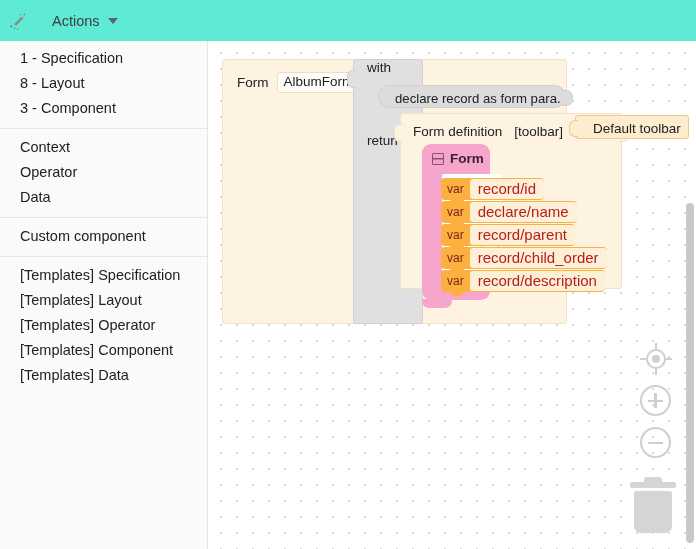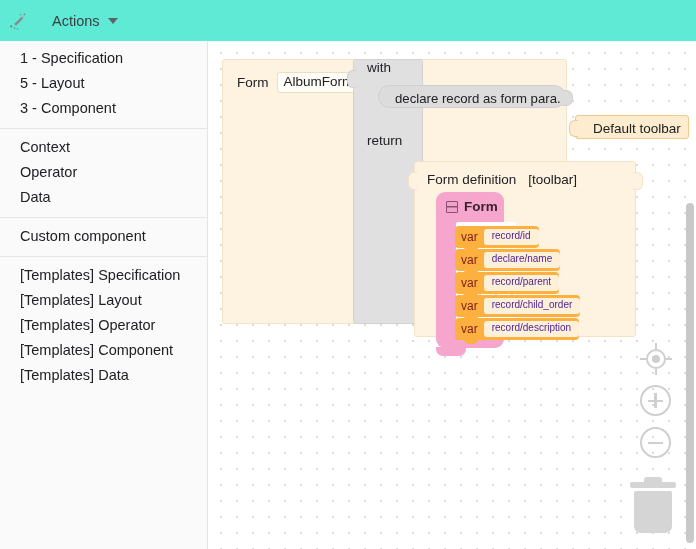--- a/index.html
+++ b/index.html
@@ -167,26 +167,25 @@
     right: -8px; top: 4px;
     width: 10px; height: 14px;
     background: #dcdcdc;
     border: 1px solid #cfcfcf;
     border-left: none;
     border-radius: 0 7px 7px 0;
   }
 
   
   .block-formdef {
-    left: 206px; top: 72px;
+    left: 192px; top: 72px;
     width: 222px; height: 176px;
     background: #fdf3e0;
     border: 1px solid #f2e3c8;
     border-radius: 3px;
-    margin-top: 48px;
   }
   .block-formdef .nub-left {
     position: absolute;
     left: -7px; top: 10px;
     width: 8px; height: 16px;
     background: #fdf3e0;
     border: 1px solid #f2e3c8;
     border-right: none;
     border-radius: 6px 0 0 6px;
   }
@@ -285,22 +284,22 @@
   .var-row .kw {
     font-size: 12px;
     color: #7f1d1d;
     margin-right: 6px;
     line-height: 1;
   }
   .var-row .chip {
     background: #fdf0d8;
     border-radius: 3px;
     padding: 2px 8px 3px 8px;
-    font-size: 10px;
-    color: #4c1d95;
+    font-size: 15px;
+    color: #b91c1c;
     line-height: 1.05;
     white-space: nowrap;
   }
   .var-row .notch {
     position: absolute;
     left: 9px; bottom: -4px;
     width: 14px; height: 5px;
     background: #fbb040;
     border-radius: 0 0 7px 7px;
   }
@@ -416,21 +415,21 @@
     <div class="actions-menu">
       <span>Actions</span>
       <span class="caret-down"></span>
     </div>
   </div>
 
   <div class="sidebar">
 
     <div class="menu-group" style="padding-top:5px;">
       <div class="menu-item">1 - Specification</div>
-      <div class="menu-item">5 - Layout</div>
+      <div class="menu-item">8 - Layout</div>
       <div class="menu-item">3 - Component</div>
     </div>
 
     <div class="menu-sep"></div>
 
     <div class="menu-group">
       <div class="menu-item">Context</div>
       <div class="menu-item">Operator</div>
       <div class="menu-item">Data</div>
     </div>

